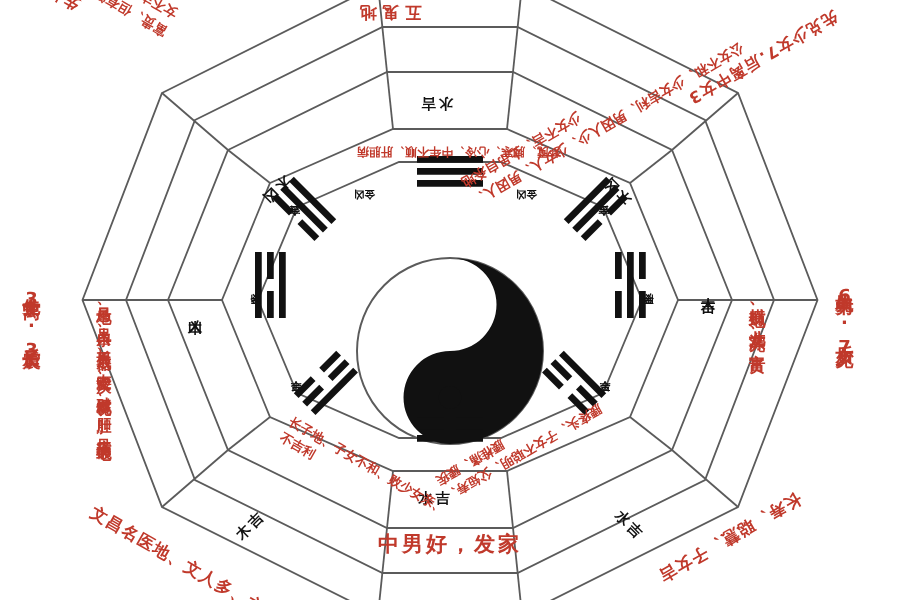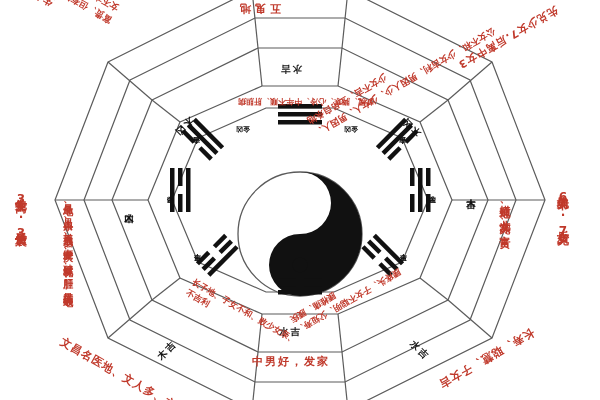--- a/index.html
+++ b/index.html
@@ -214,15 +214,15 @@
 
   <div class="sector vtext red" style="left:556px;top:186px;font-size:12px;">先坎中男6.后少女兑7</div>
   <div class="sector vtext red" style="left:498px;top:196px;font-size:11px;height:150px;white-space:normal;">横财地、儿女漂亮、富贵</div>
 
   <div class="sector red" style="left:64px;top:336px;transform:rotate(30deg);transform-origin:left top;font-size:11px;letter-spacing:1px;">文昌名医地、文人多、文</div>
   <div class="sector red" style="left:196px;top:276px;transform:rotate(30deg);transform-origin:left top;font-size:8.5px;width:120px;white-space:normal;line-height:1.45;">长子地、子女不和、败少女亲、不吉利</div>
 
   <div class="sector red" style="left:536px;top:336px;transform:rotate(150deg);transform-origin:left top;font-size:11px;letter-spacing:1px;">长寿、聪慧、子女吉</div>
   <div class="sector red" style="left:404px;top:276px;transform:rotate(150deg);transform-origin:left top;font-size:8.5px;width:120px;white-space:normal;line-height:1.45;text-align:right;">腰疼头、子女不聪明、父短寿、腰椎痛、腰疾</div>
 
-  <div class="sector red" style="left:252px;top:356px;font-size:11px;letter-spacing:2px;">中男好，发家</div>
+  <div class="sector red" style="left:252px;top:356px;font-size:14px;letter-spacing:2px;">中男好，发家</div>
 
 </div>
 
 </body></html>

